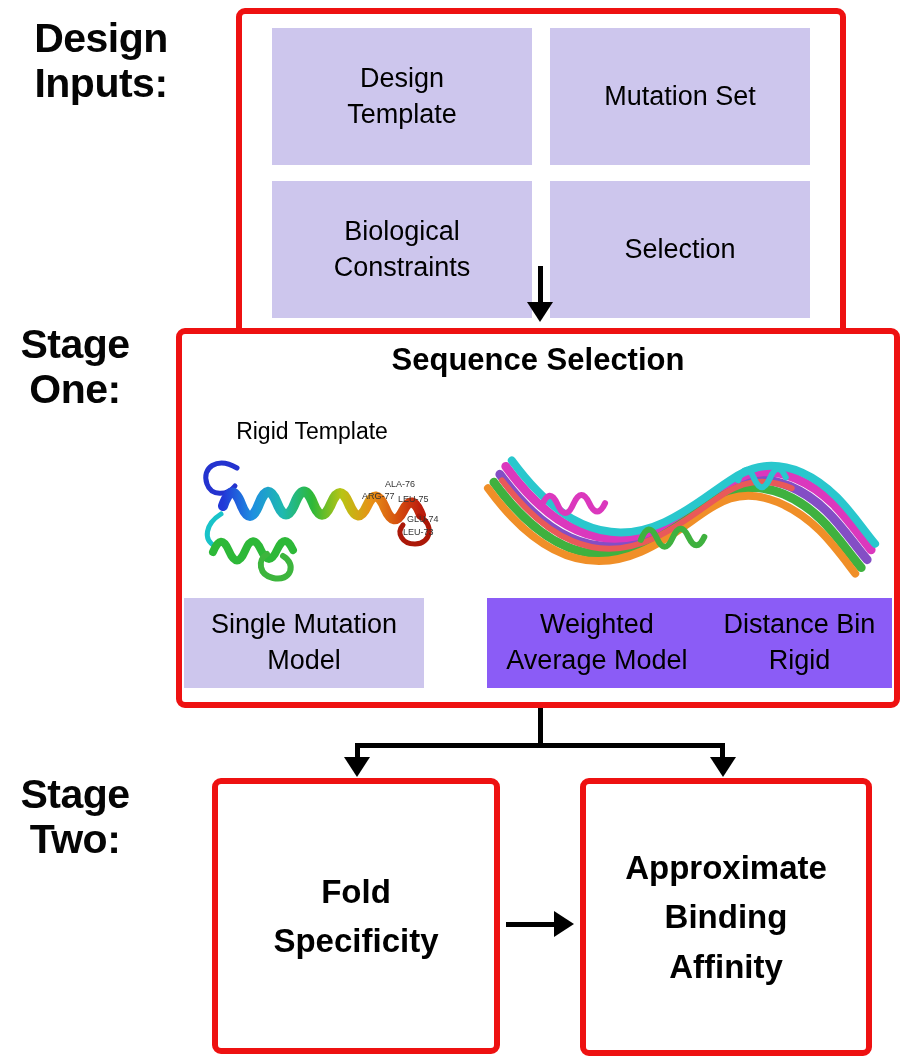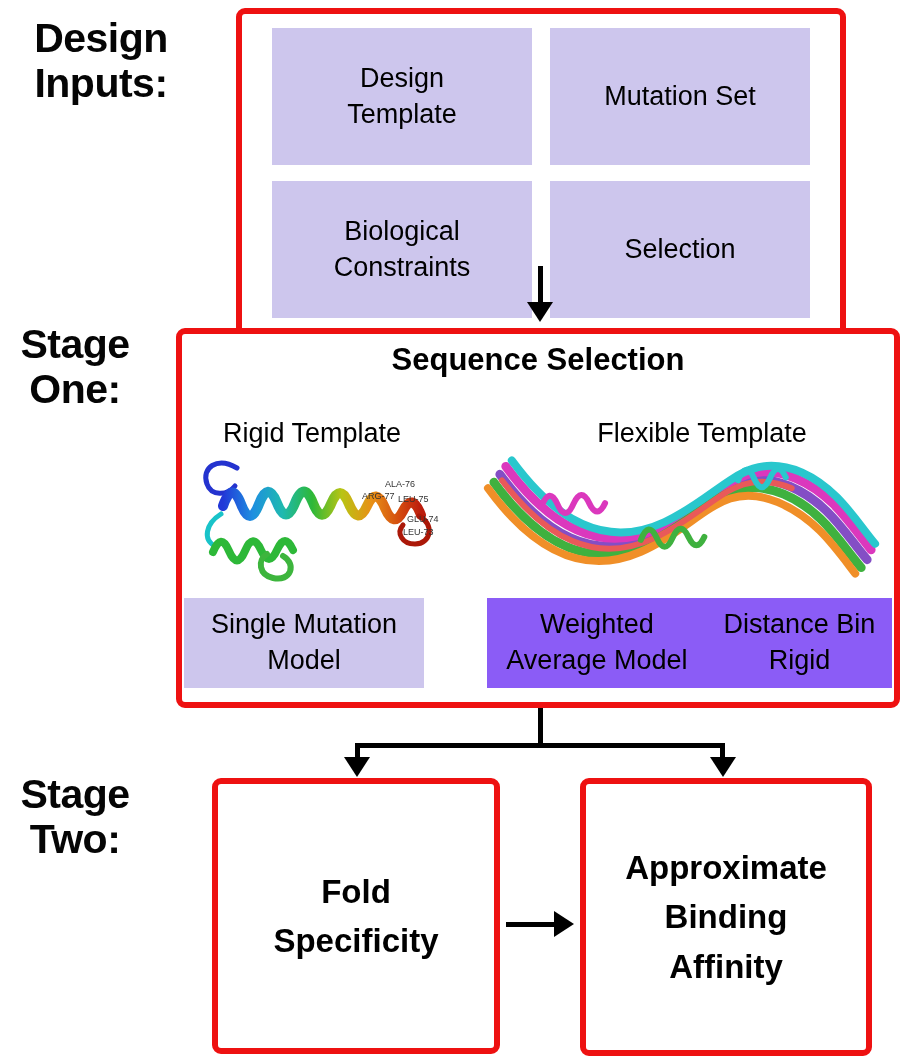--- a/index.html
+++ b/index.html
@@ -25,21 +25,21 @@
     left:236px; top:8px; width:610px; height:331px;
     display:grid; grid-template-columns:1fr 1fr; gap:16px 18px;
     padding:14px 30px 15px 30px;
   }
   
   .stage1-box { left:176px; top:328px; width:724px; height:380px; }
   .s1-title {
     position:absolute; left:0; right:0; top:8px; text-align:center;
     font-size:31px; font-weight:bold;
   }
-  .s1-sublabel { position:absolute; top:84px; font-size:27px; text-align:center; }
+  .s1-sublabel { position:absolute; top:84px; font-size:23px; text-align:center; }
   .rigid-label { left:0; width:260px; }
   .flex-label  { left:370px; width:300px; }
   .figure { position:absolute; }
   .rigid-figure { left:5px; top:118px; width:270px; height:146px; }
   .flex-figure  { left:300px; top:102px; width:405px; height:168px; }
   .residue { position:absolute; font-size:9px; color:#333; white-space:nowrap; }
   .single-panel { position:absolute; left:2px; top:264px; width:240px; height:90px; }
   .single-panel .inner { max-width:220px; }
   .wide-panel {
     position:absolute; left:305px; top:264px; width:405px; height:90px;
@@ -100,21 +100,20 @@
   </div>
 
   <div>
     <div class="arrow-part" style="left:538px; top:266px; width:5px; height:40px;"></div>
     <div class="head-down" style="left:527px; top:302px;"></div>
   </div>
 
   <div class="red-box stage1-box">
     <div class="s1-title">Sequence Selection</div>
     <div class="s1-sublabel rigid-label">Rigid Template</div>
-    <div class="s1-sublabel flex-label">Flexible Template</div>
 
     <div class="figure rigid-figure">
       <svg viewBox="0 0 270 146" width="270" height="146">
         <defs>
           <linearGradient id="rainbowGrad" x1="0" y1="0" x2="1" y2="0">
             <stop offset="0" stop-color="#2238d8"></stop>
             <stop offset="0.15" stop-color="#1e8fe0"></stop>
             <stop offset="0.3" stop-color="#1fb9b0"></stop>
             <stop offset="0.45" stop-color="#2db838"></stop>
             <stop offset="0.6" stop-color="#b9c414"></stop>

